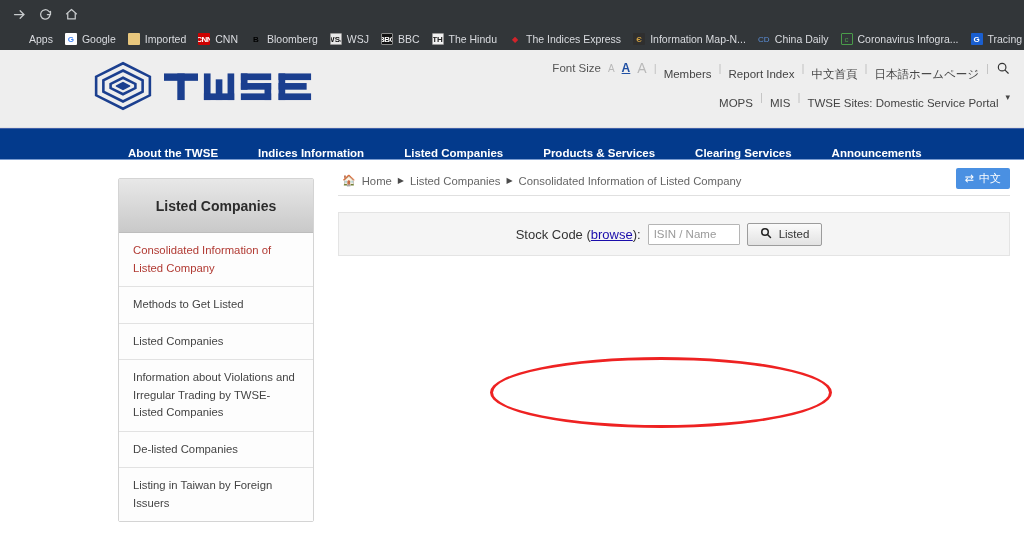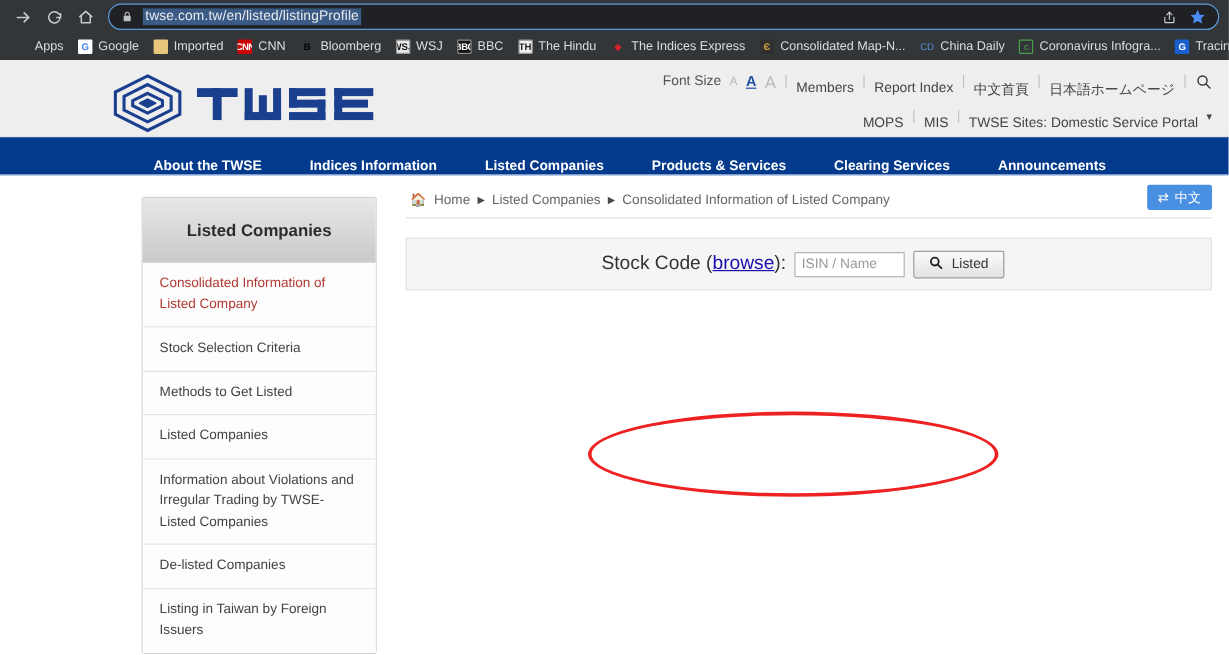--- a/index.html
+++ b/index.html
@@ -106,21 +106,21 @@
   
   .page {
     width: 1024px;
     height: 496px;
     background: #ffffff;
     position: relative;
     overflow: hidden;
   }
   .site-header {
     background: #eeeeee;
-    height: 64px;
+    height: 78px;
     position: relative;
     border-bottom: 1px solid #e3e3e3;
   }
   .logo-wrap {
     position: absolute;
     left: 92px; top: 10px;
     display: flex; align-items: center; gap: 10px;
   }
   .logo-mark { width: 62px; height: 52px; }
   .logo-text { height: 34px; }
@@ -229,21 +229,21 @@
   .search-panel {
     margin-top: 16px;
     background: #f5f5f5;
     border: 1px solid #e4e4e4;
     height: 44px;
     display: flex;
     align-items: center;
     justify-content: center;
   }
   .search-row { display: flex; align-items: center; gap: 7px; margin-left: -10px; }
-  .sp-label { font-size: 16px; color: #333; }
+  .sp-label { font-size: 13px; color: #333; }
   .sp-browse { color: #1a0dab; text-decoration: underline; }
   .sp-input {
     width: 92px;
     height: 21px;
     border: 1px solid #b5b5b5;
     background: #fff;
     font-size: 11.5px;
     color: #555;
     padding: 0 5px;
     font-family: "Liberation Sans", sans-serif;
@@ -290,42 +290,20 @@
           <polyline points="20 7 20 12 15 12"></polyline>
           <path d="M19.2 12a7.5 7.5 0 1 1-2.1-5.3L20 9"></path>
         </svg>
     </div>
     <div class="nav-btn">
       <svg width="15" height="15" viewBox="0 0 24 24" fill="none" stroke="currentColor" stroke-width="2" stroke-linecap="round" stroke-linejoin="round">
           <path d="M4 11 12 4l8 7"></path>
           <path d="M6 10v9h12v-9"></path>
         </svg>
     </div>
-    <div class="omnibox">
-      <span class="lock-icon">
-        <svg width="10" height="10" viewBox="0 0 24 24" fill="currentColor">
-            <path d="M12 2a5 5 0 0 0-5 5v3H6a1 1 0 0 0-1 1v9a1 1 0 0 0 1 1h12a1 1 0 0 0 1-1v-9a1 1 0 0 0-1-1h-1V7a5 5 0 0 0-5-5zm-3 8V7a3 3 0 0 1 6 0v3H9z"></path>
-          </svg>
-      </span>
-      <span class="url-text">twse.com.tw/en/listed/listingProfile</span>
-      <span class="omni-actions">
-        <span class="share-icon">
-          <svg width="13" height="13" viewBox="0 0 24 24" fill="none" stroke="currentColor" stroke-width="1.8" stroke-linecap="round" stroke-linejoin="round">
-              <path d="M5 12v7a1 1 0 0 0 1 1h12a1 1 0 0 0 1-1v-7"></path>
-              <path d="M12 15V4"></path>
-              <polyline points="8 8 12 4 16 8"></polyline>
-            </svg>
-        </span>
-        <span class="star-icon">
-          <svg width="14" height="14" viewBox="0 0 24 24" fill="currentColor">
-              <polygon points="12,2 15,9 22,9.5 17,14.5 18.5,21.5 12,18 5.5,21.5 7,14.5 2,9.5 9,9"></polygon>
-            </svg>
-        </span>
-      </span>
-    </div>
   </div>
 
   <div class="bookmarks">
     <div class="bm">
       <span class="favicon"></span>
       <span>Apps</span>
     </div>
     <div class="bm">
       <span class="favicon fav-google">G</span>
       <span>Google</span>
@@ -353,21 +331,21 @@
     <div class="bm">
       <span class="favicon fav-hindu">TH</span>
       <span>The Hindu</span>
     </div>
     <div class="bm">
       <span class="favicon fav-ie">◆</span>
       <span>The Indices Express</span>
     </div>
     <div class="bm">
       <span class="favicon fav-corona">Є</span>
-      <span>Consolidated Map-N...</span>
+      <span>Information Map-N...</span>
     </div>
     <div class="bm">
       <span class="favicon fav-cd">CD</span>
       <span>China Daily</span>
     </div>
     <div class="bm">
       <span class="favicon fav-ci">c</span>
       <span>Coronavirus Infogra...</span>
     </div>
     <div class="bm">
@@ -451,21 +429,20 @@
     <a class="nav-item">Clearing Services</a>
     <a class="nav-item">Announcements</a>
 
   </div>
 
   <div class="content">
 
     <div class="sidebar">
       <div class="sidebar-title">Listed Companies</div>
       <div class="side-item active">Consolidated Information of Listed Company</div>
-      <div class="side-item">Stock Selection Criteria</div>
       <div class="side-item">Methods to Get Listed</div>
       <div class="side-item">Listed Companies</div>
       <div class="side-item">Information about Violations and Irregular Trading by TWSE-Listed Companies</div>
       <div class="side-item">De-listed Companies</div>
       <div class="side-item">Listing in Taiwan by Foreign Issuers</div>
 
     </div>
 
     <div class="main">
       <div class="breadcrumb">

